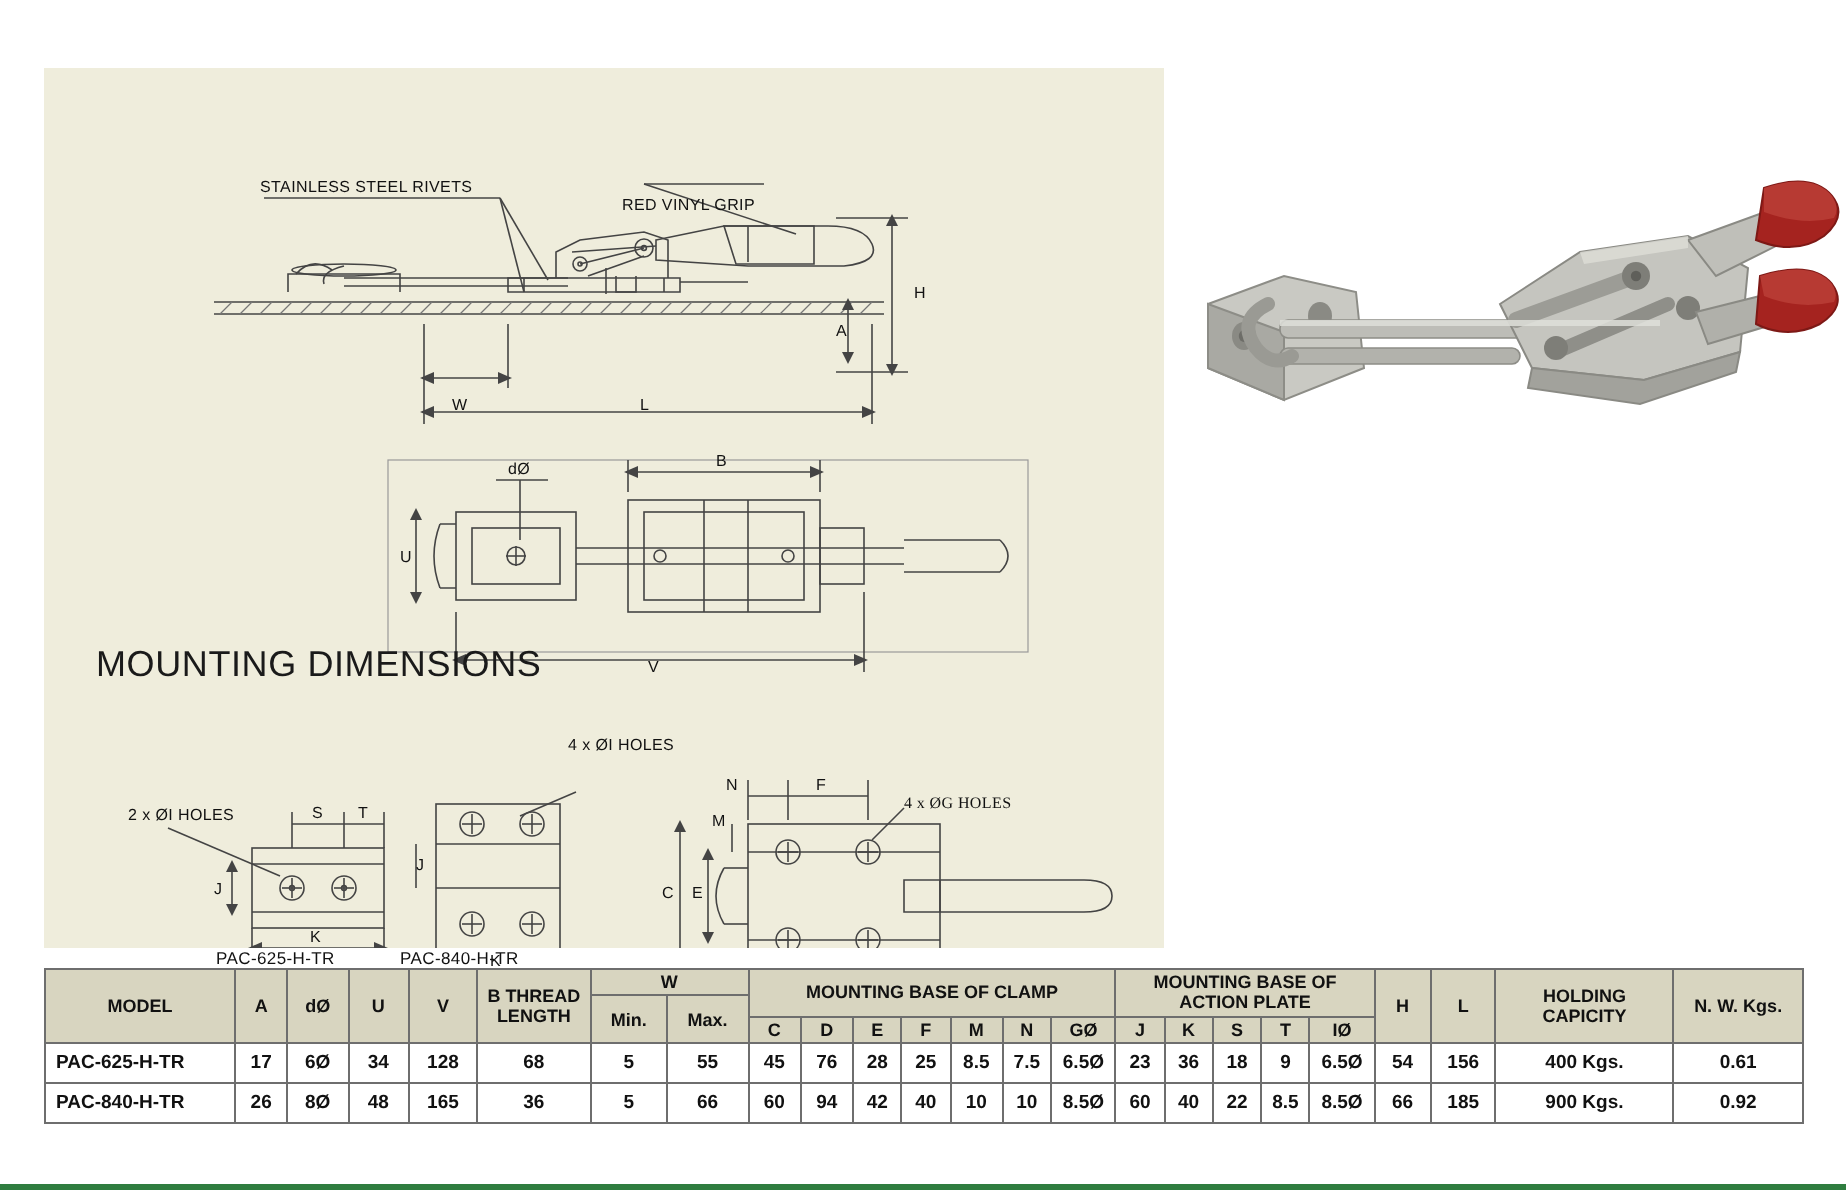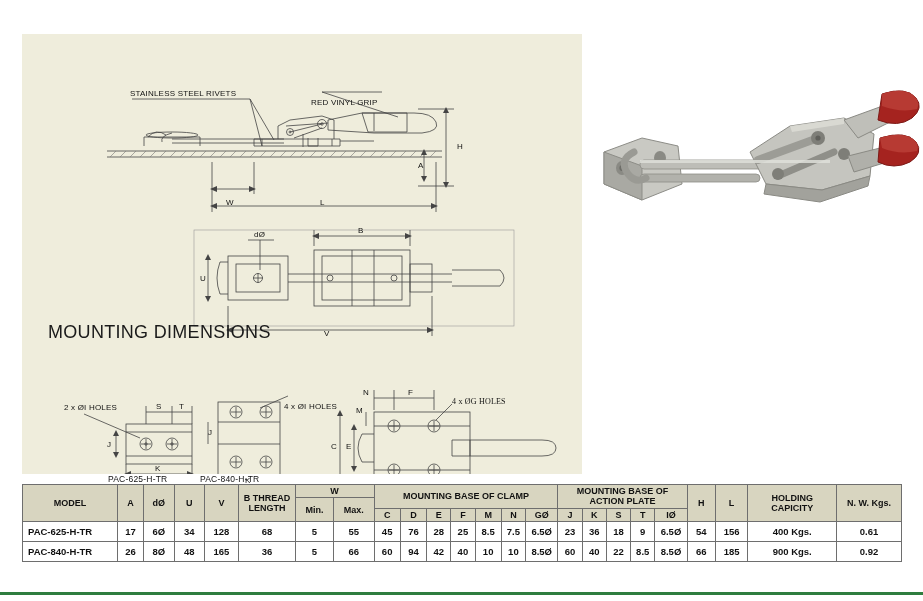--- a/index.html
+++ b/index.html
@@ -337,21 +337,21 @@
         <path d="M357,459 L350,462 L357,465" fill="#444" stroke="none"></path>
         <path d="M443,459 L450,462 L443,465" fill="#444" stroke="none"></path>
 
         <line x1="430" y1="370" x2="414" y2="386"></line>
       </g>
     </svg>
 
     <div class="part-label" style="left:289px;top:48px;margin-top:16px;">RED VINYL GRIP</div>
     <div class="part-label" style="left:108px;top:55px;">STAINLESS STEEL RIVETS</div>
     <div class="part-label" style="left:42px;top:369px;">2 x ØI HOLES</div>
-    <div class="part-label" style="left:262px;top:368px;">4 x ØI HOLES</div>
+    <div class="part-label" style="left:262px;top:334px;">4 x ØI HOLES</div>
     <div class="part-label" style="left:430px;top:363px;font-family:Liberation Serif, serif;">4 x ØG HOLES</div>
 
     <div class="part-label" style="left:435px;top:108px;">H</div>
     <div class="part-label" style="left:396px;top:127px;">A</div>
     <div class="part-label" style="left:204px;top:164px;">W</div>
     <div class="part-label" style="left:298px;top:164px;">L</div>
     <div class="part-label" style="left:178px;top:240px;">U</div>
     <div class="part-label" style="left:302px;top:295px;">V</div>
     <div class="part-label" style="left:336px;top:192px;">B</div>
     <div class="part-label" style="left:232px;top:196px;">dØ</div>

